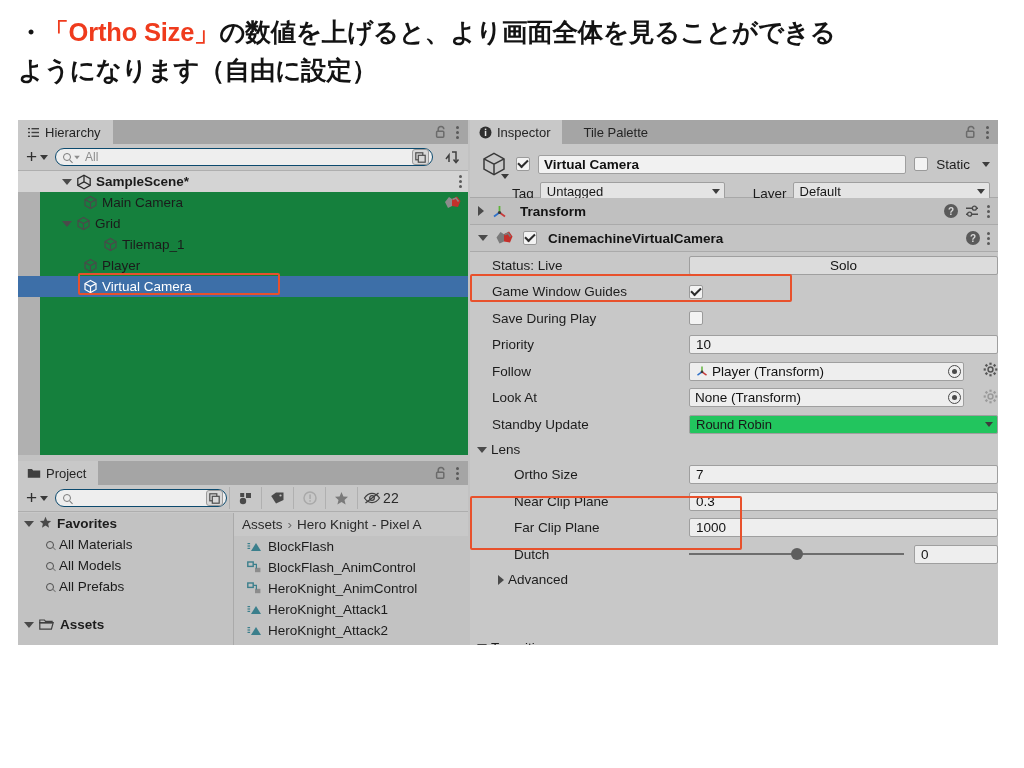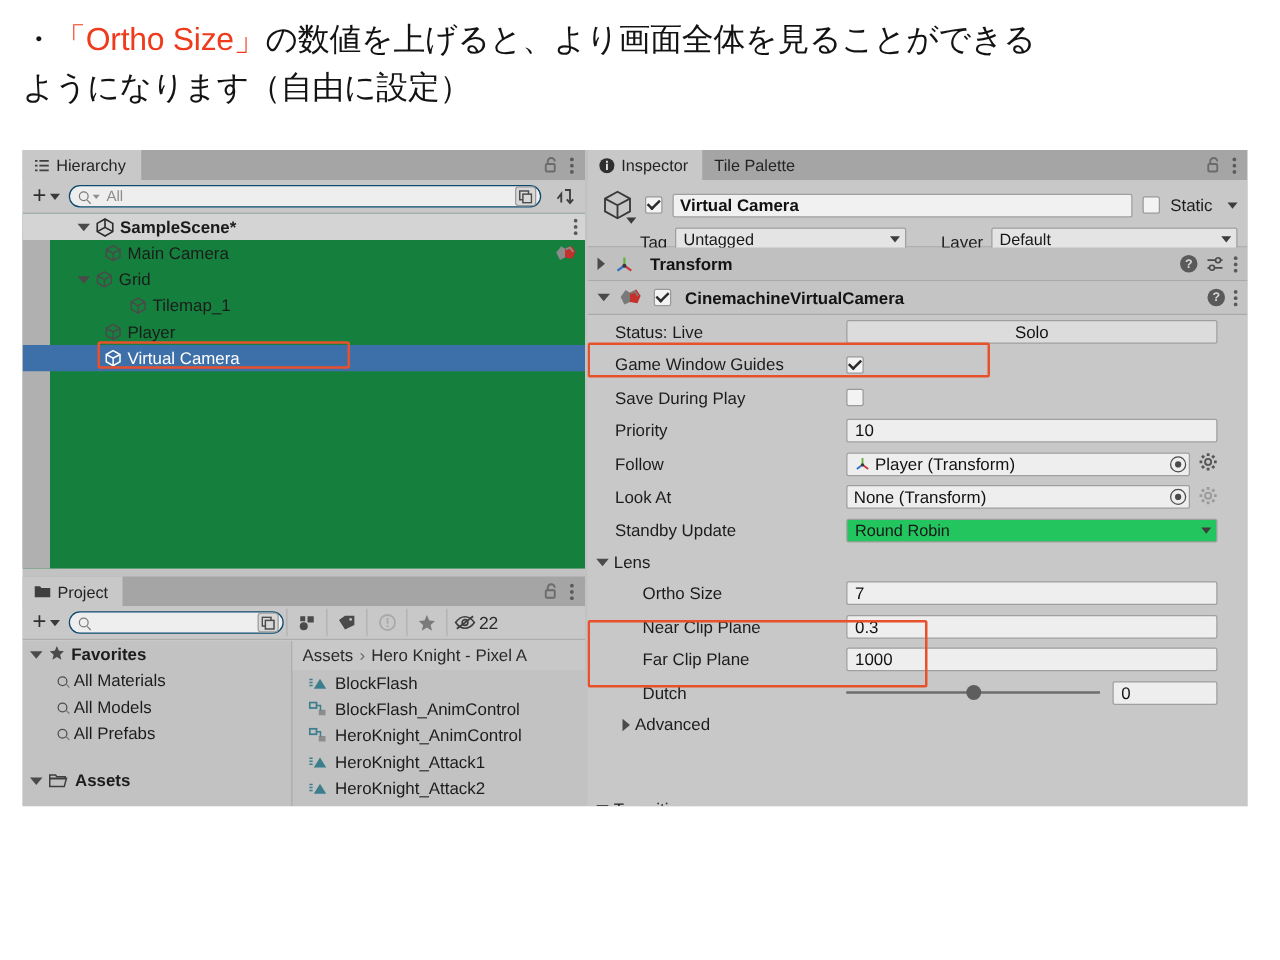--- a/index.html
+++ b/index.html
@@ -8,21 +8,21 @@
     background: #ffffff;
     font-family: "Liberation Sans", sans-serif;
     overflow: hidden;
   }
 
   
   #slide-heading {
     position: absolute;
     left: 18px; top: 14px; width: 992px;
     font-size: 25.5px;
-    font-weight: normal;
+    font-weight: bold;
     line-height: 1.48;
     color: #131313;
     letter-spacing: -0.2px;
   }
   #slide-heading .accent { color: #ef3b1d; }
 
   
   #unity-window {
     position: absolute;
     left: 18px; top: 120px;
@@ -32,21 +32,21 @@
     font-size: 13px;
     color: #1c1c1c;
   }
 
   .panel { position: absolute; overflow: hidden; }
 
   
   .tabstrip {
     position: absolute; left: 0; top: 0; right: 0; height: 24px;
     background: #a5a5a5;
-    display: flex; align-items: stretch;
+    display: flex; align-items: stretch; gap: 12px;
   }
   .tab {
     display: flex; align-items: center; gap: 5px;
     padding: 0 12px 0 9px;
     font-size: 13px; color: #242424;
     background: #a5a5a5;
   }
   .tab.active { background: #c8c8c8; }
   .tabstrip .spacer { flex: 1; }
   .tab-icons {
@@ -227,21 +227,21 @@
 
   .help-ico {
     width: 14px; height: 14px; border-radius: 50%;
     background: #5a5a5a; color: #d8d8d8;
     font-size: 10px; font-weight: bold;
     display: flex; align-items: center; justify-content: center; flex: none;
   }
 
   .prop-row {
     height: 26.5px; display: flex; align-items: center;
-    padding-left: 22px; padding-right: 24px; gap: 0;
+    padding-left: 22px; padding-right: 0; gap: 12px;
   }
   .prop-label { width: 185px; font-size: 13.5px; color: #1c1c1c; flex: none; }
   .prop-label.indent1 { padding-left: 22px; width: 185px; }
   .field {
     flex: 1; height: 19px; background: #eeeeee;
     border: 1px solid #9f9f9f; border-radius: 2px;
     display: flex; align-items: center; padding: 0 4px 0 6px;
     font-size: 13.5px; color: #121212;
   }
   .btn-solo {

